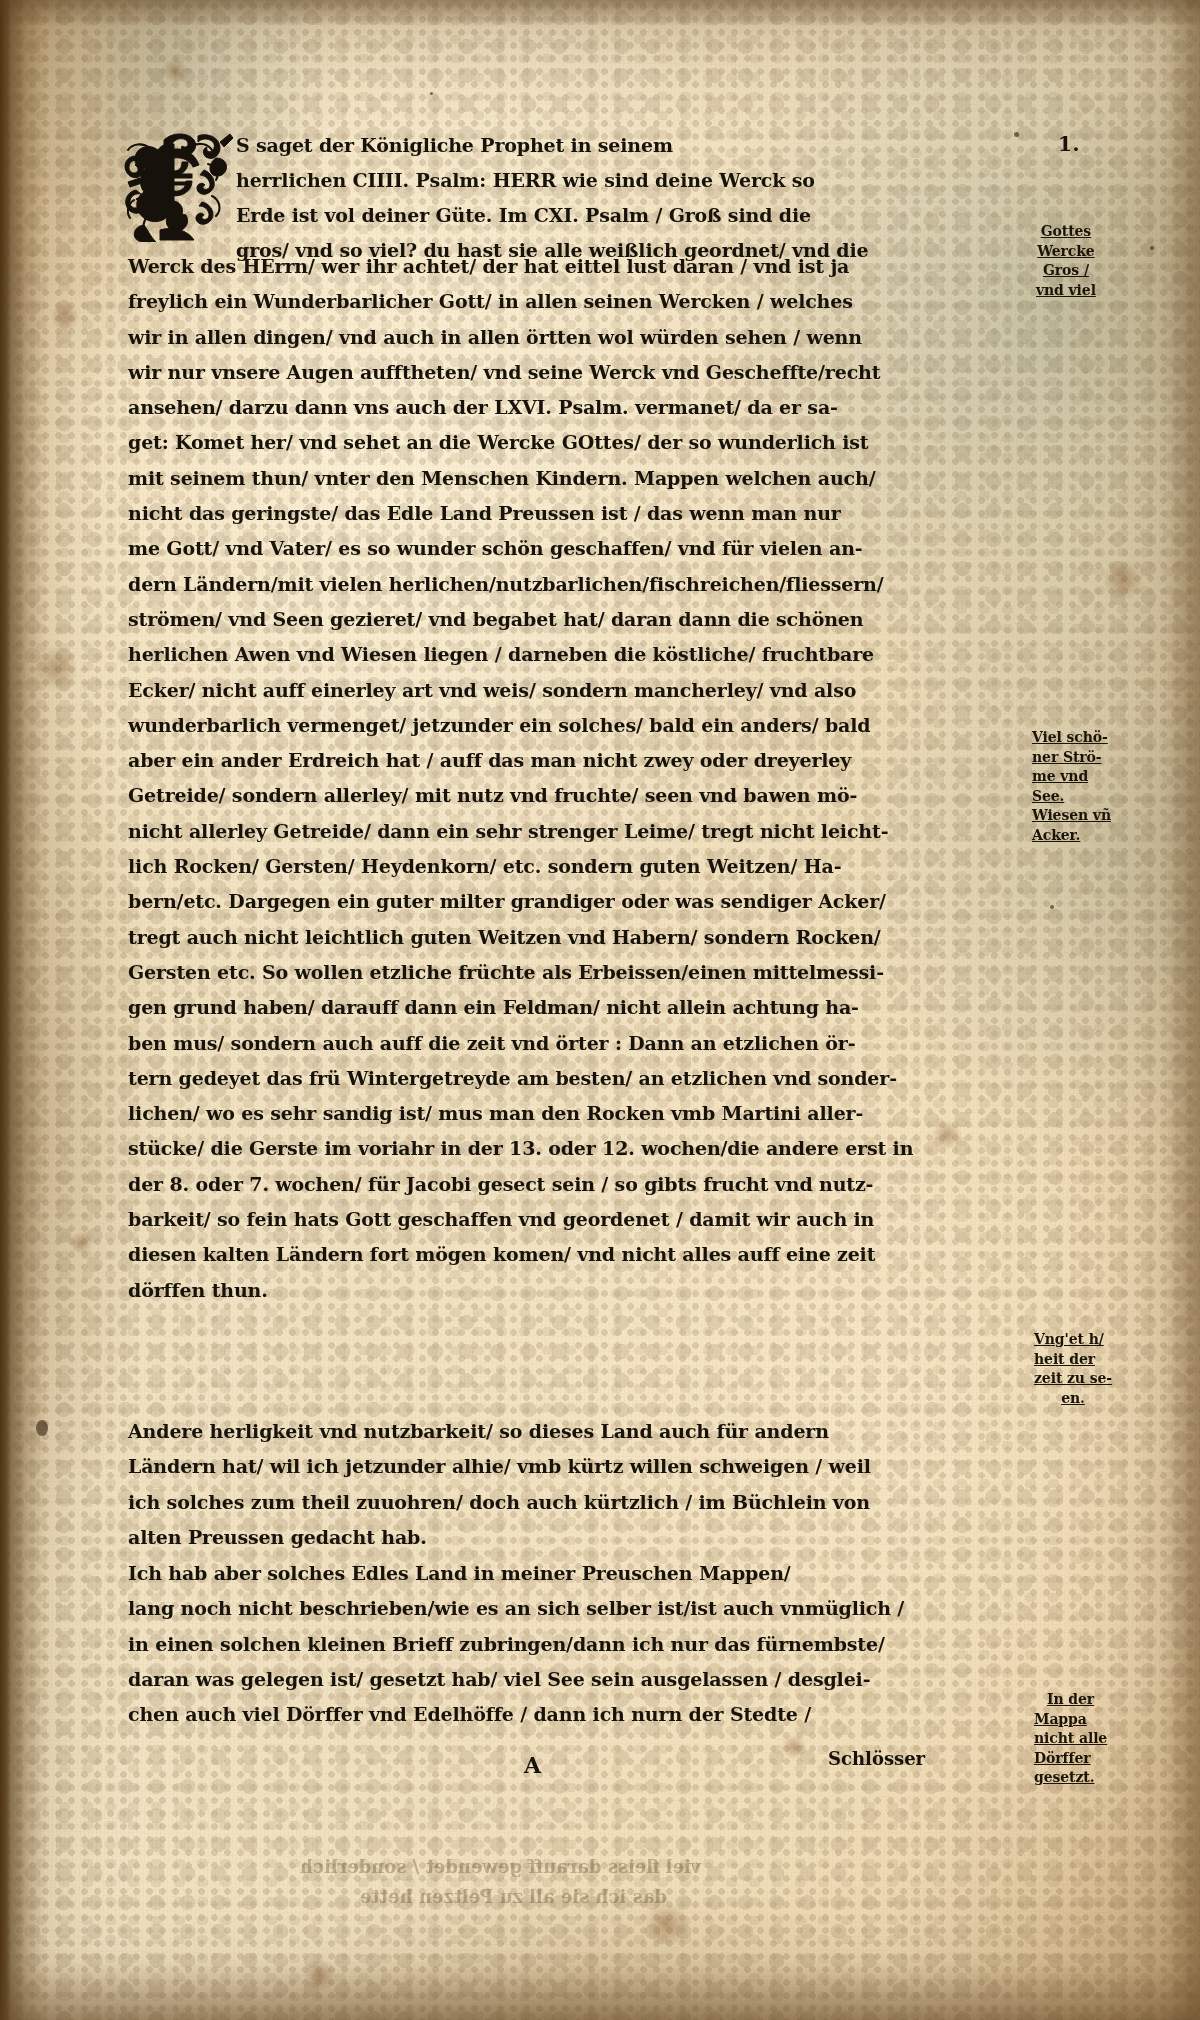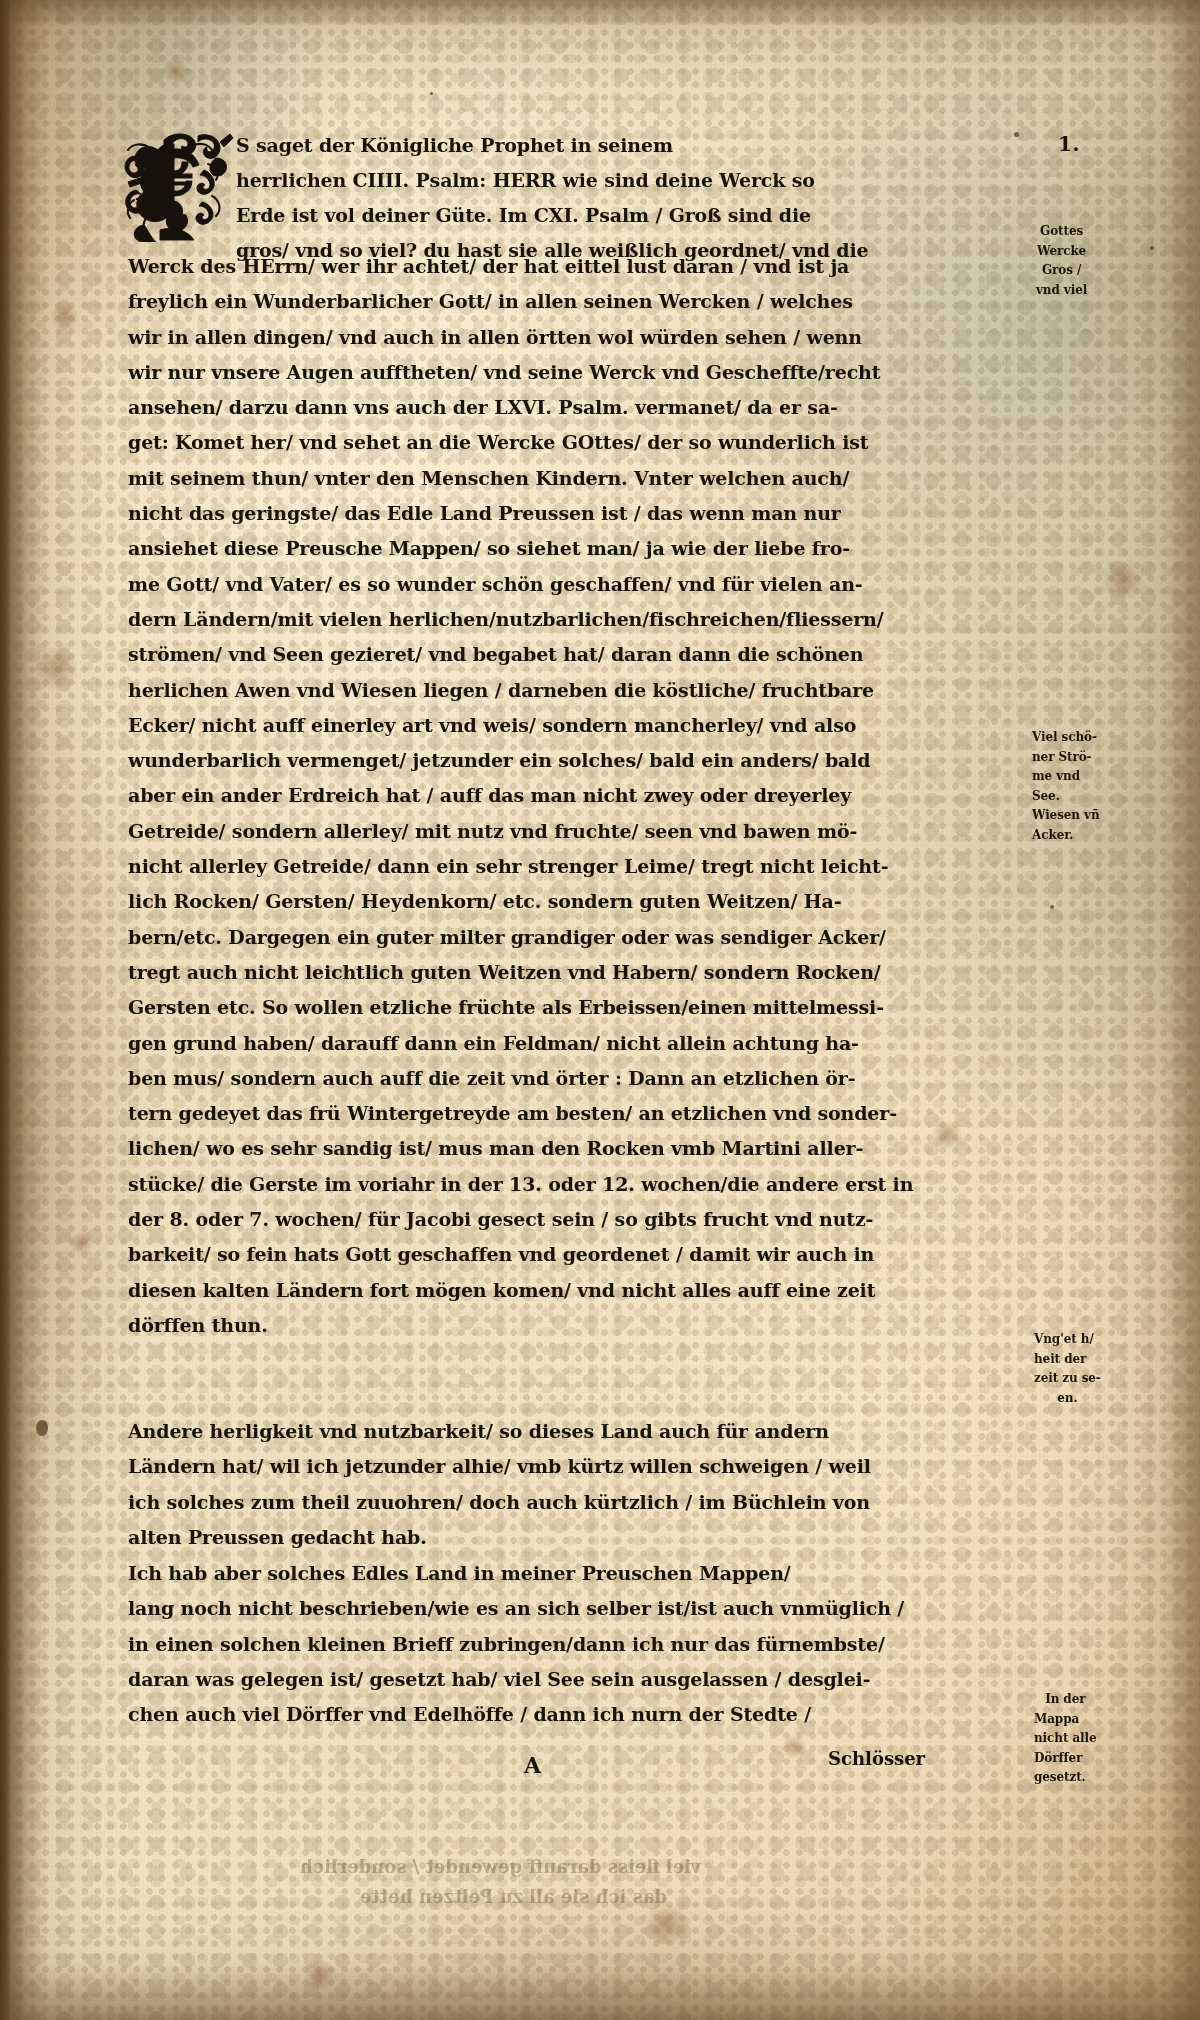--- a/index.html
+++ b/index.html
@@ -107,25 +107,26 @@
   .block-rest{
     position:absolute;left:128px;top:239px;width:772px;
   }
 
   
   .margin-note{
     position:absolute;
     color:#1b1409;
     font-family:"DejaVu Serif", serif;
     font-weight:700;
-    font-size:12px;
+    font-size:14px;
     line-height:19.6px;
     letter-spacing:-.1px;
     text-align:left;
     white-space:nowrap;
+    text-decoration:underline;
   }
   .margin-note .mline{display:block;}
   .margin-note .c{text-align:center;}
 
   .folio{
     position:absolute;
     color:#19130a;
     font-family:"DejaVu Serif", serif;
     font-weight:700;
     font-size:20px;
@@ -261,23 +262,22 @@
   </div>
 
   <div class="block-rest" style="top:249px;">
     <div class="mainline">
       <span class="line">Werck des HErrn/ wer ihr achtet/ der hat eittel lust daran / vnd ist ja</span>
       <span class="line">freylich ein Wunderbarlicher Gott/ in allen seinen Wercken / welches</span>
       <span class="line">wir in allen dingen/ vnd auch in allen örtten wol würden sehen / wenn</span>
       <span class="line">wir nur vnsere Augen aufftheten/ vnd seine Werck vnd Gescheffte/recht</span>
       <span class="line">ansehen/ darzu dann vns auch der LXVI. Psalm. vermanet/ da er sa-</span>
       <span class="line">get:  Komet her/ vnd sehet an die Wercke GOttes/ der so wunderlich ist</span>
-      <span class="line">mit seinem thun/ vnter den Menschen Kindern.    Vnter welchen auch/</span>
+      <span class="line">mit seinem thun/ vnter den Menschen Kindern.    Mappen welchen auch/</span>
       <span class="line">nicht das geringste/ das Edle Land Preussen ist / das wenn man nur</span>
-      <span class="line">ansiehet  diese Preusche Mappen/ so siehet man/ ja wie der liebe fro-</span>
       <span class="line">me Gott/ vnd Vater/ es so wunder schön geschaffen/ vnd für vielen an-</span>
       <span class="line">dern Ländern/mit vielen herlichen/nutzbarlichen/fischreichen/fliessern/</span>
       <span class="line">strömen/ vnd Seen gezieret/ vnd begabet hat/ daran dann die schönen</span>
       <span class="line">herlichen Awen vnd Wiesen liegen / darneben die köstliche/ fruchtbare</span>
       <span class="line">Ecker/ nicht auff einerley art vnd weis/ sondern mancherley/ vnd also</span>
       <span class="line">wunderbarlich vermenget/ jetzunder ein solches/ bald ein anders/ bald</span>
       <span class="line">aber ein ander Erdreich hat / auff das man nicht zwey oder dreyerley</span>
       <span class="line">Getreide/ sondern allerley/ mit nutz vnd fruchte/ seen vnd bawen mö-</span>
       <span class="line">nicht allerley Getreide/ dann ein sehr strenger Leime/ tregt nicht leicht-</span>
       <span class="line">lich Rocken/ Gersten/ Heydenkorn/ etc. sondern guten Weitzen/ Ha-</span>

